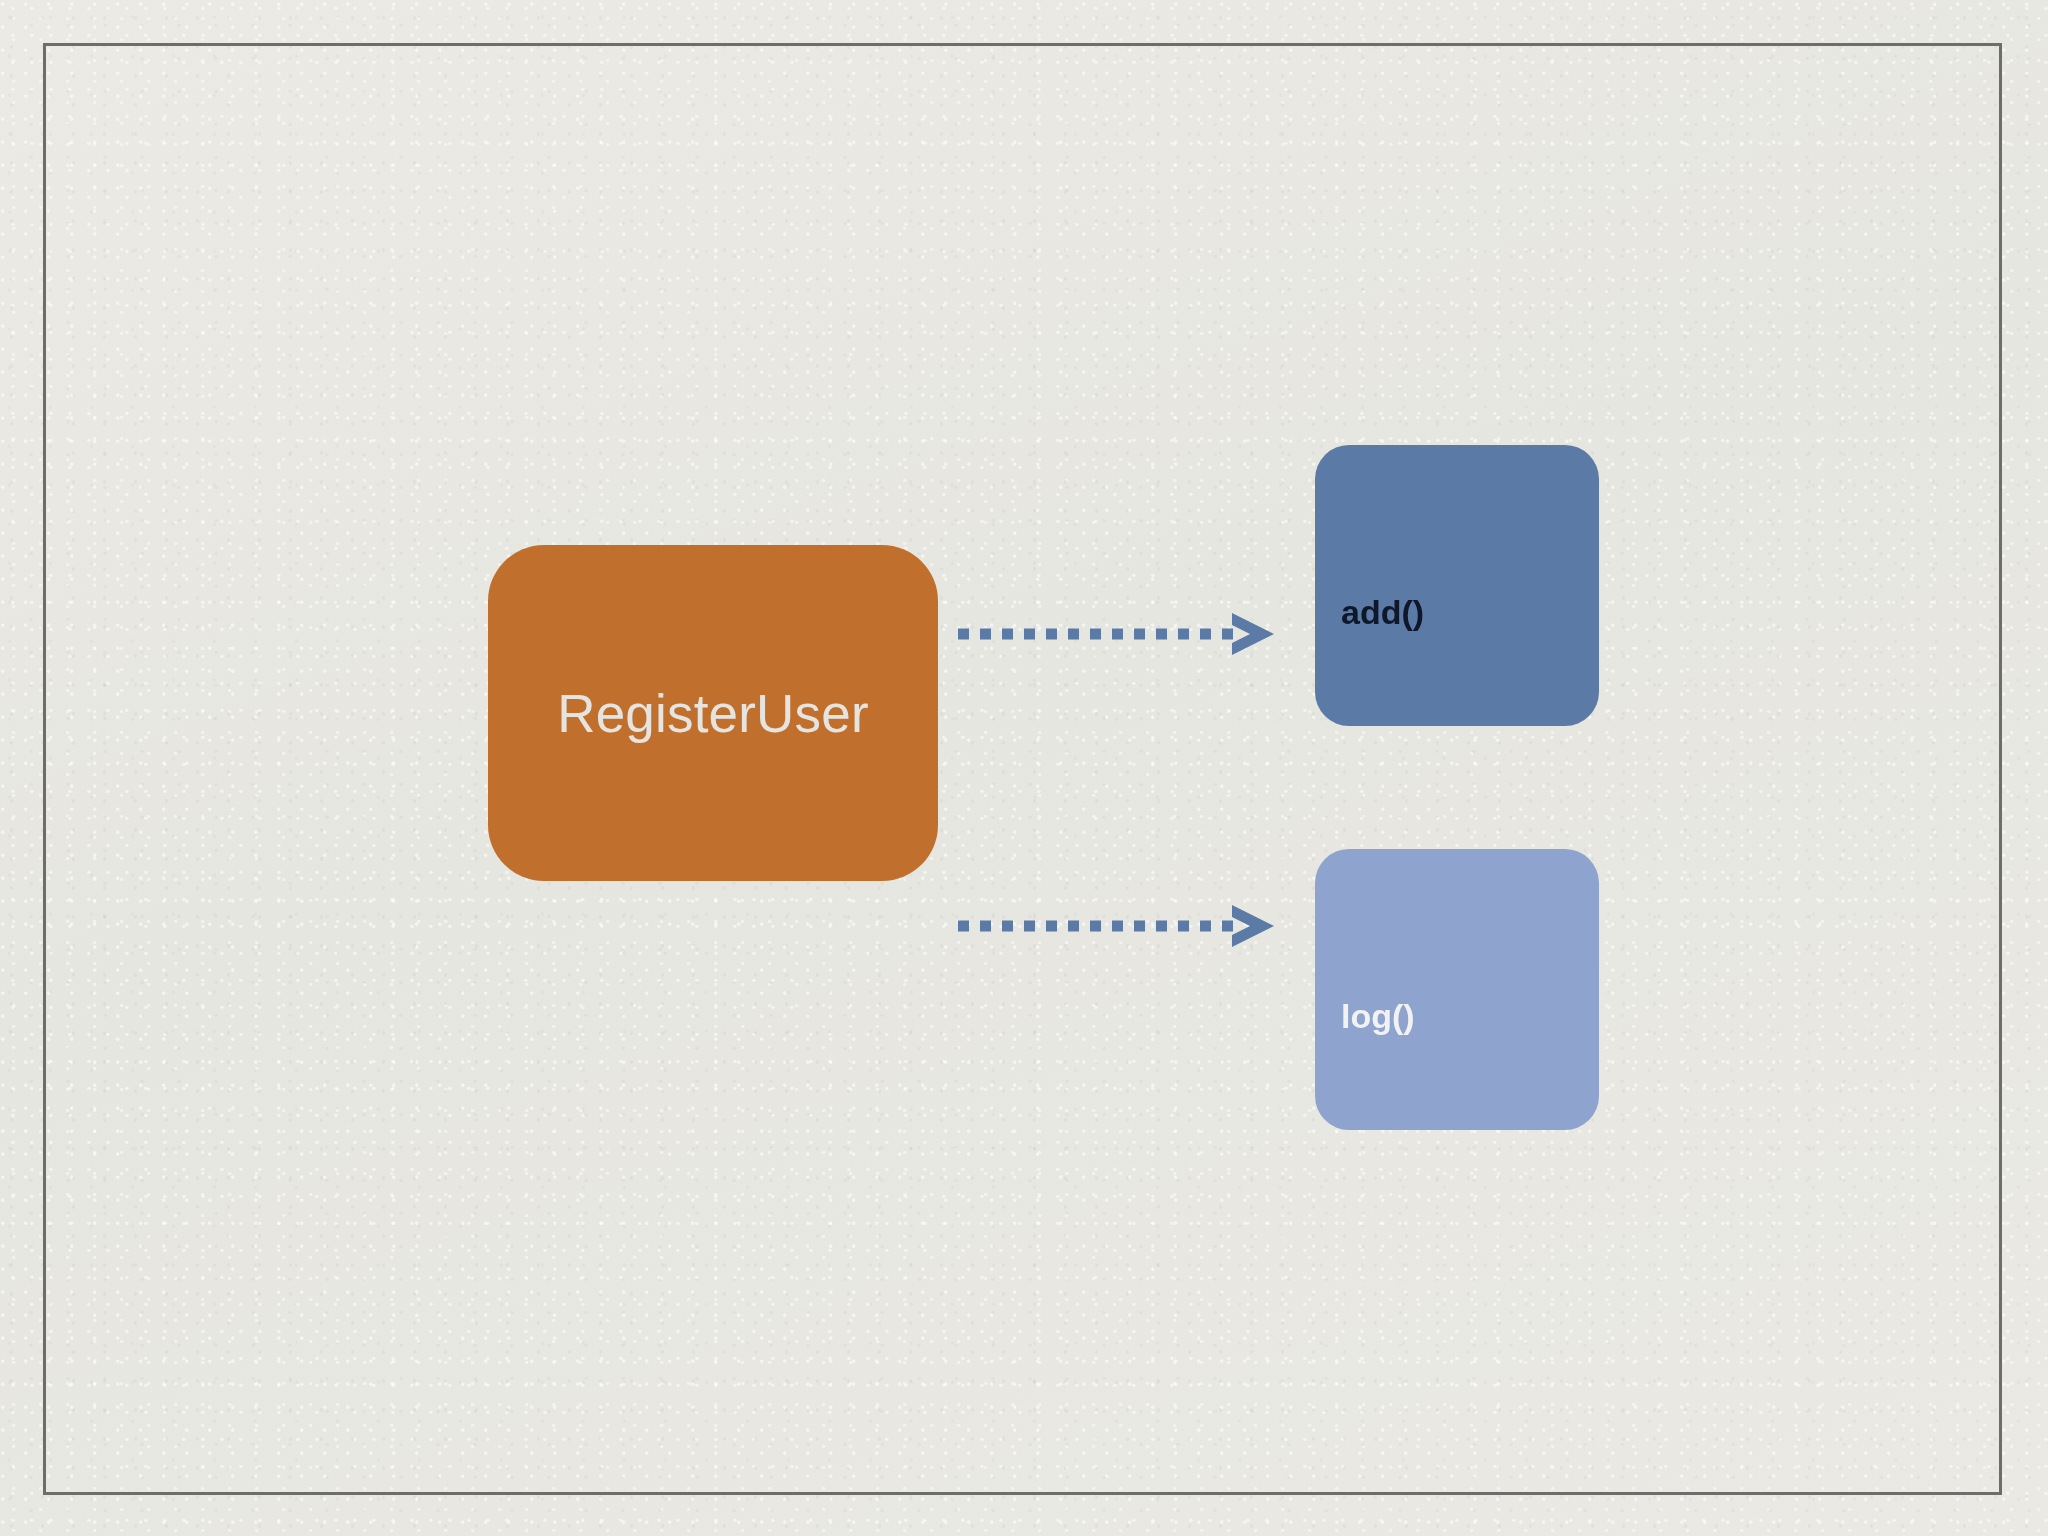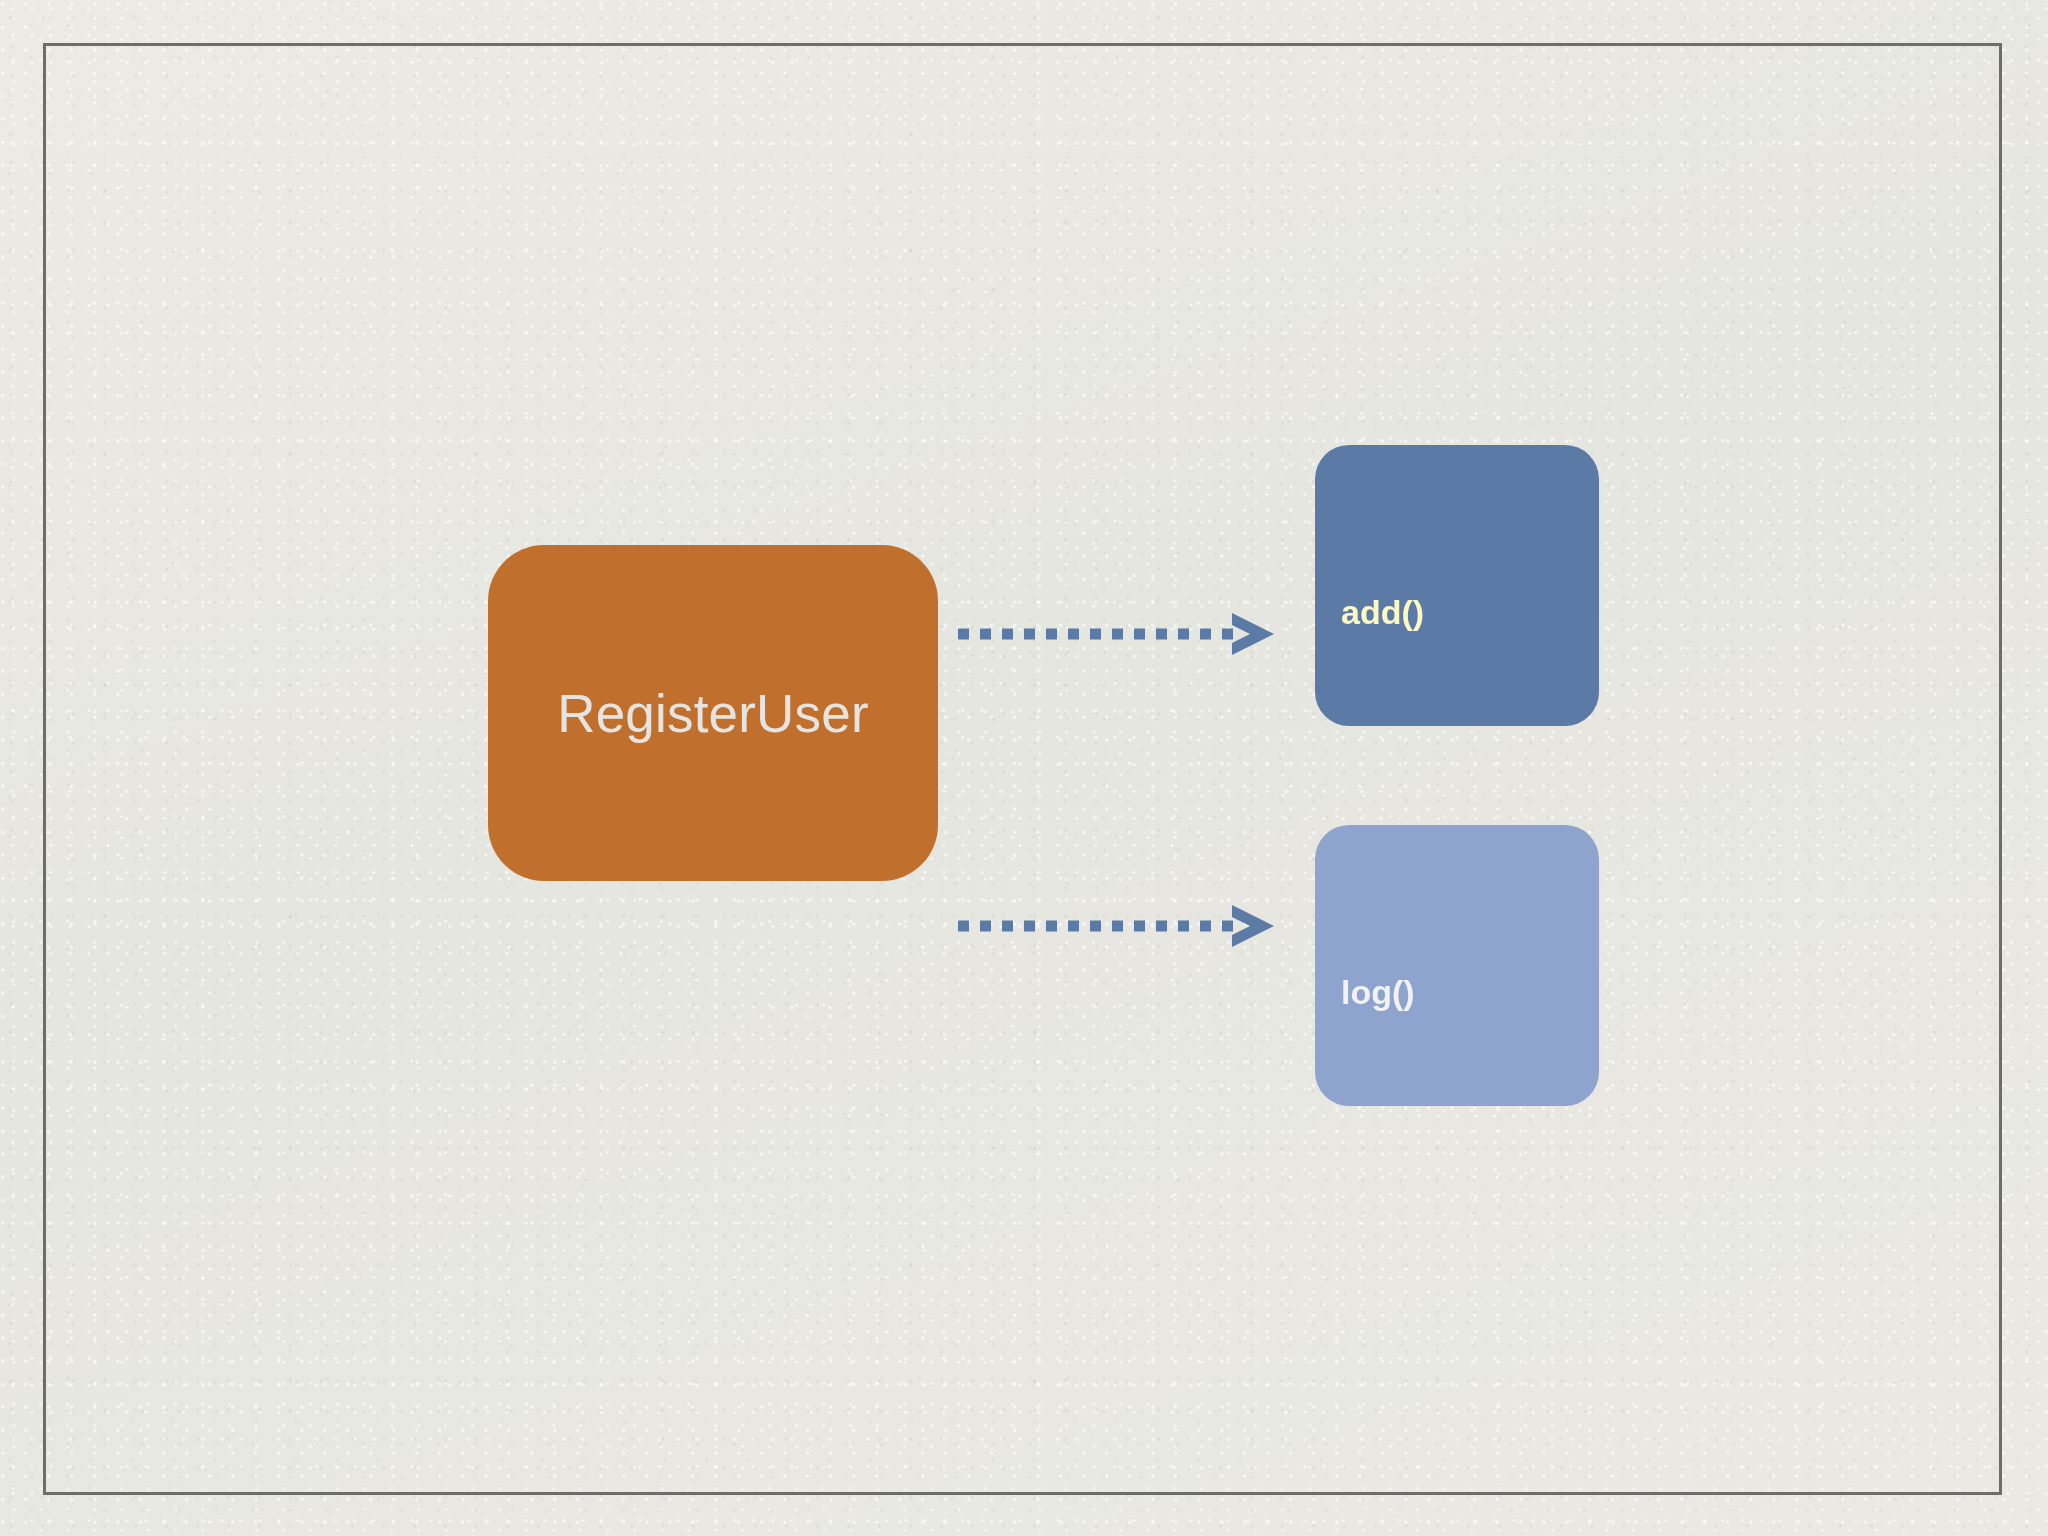--- a/index.html
+++ b/index.html
@@ -97,24 +97,24 @@
 
 <div id="slide" style="background-color: rgb(232, 232, 227);">
 
   <div id="slide-frame" style="border-color: rgb(109, 109, 106);"></div>
 
   <div class="node" id="node-registeruser" style="background-color: rgb(192, 112, 44);">
     <span class="node-label" style="color: rgb(230, 228, 225);">RegisterUser</span>
   </div>
 
   <div class="node" id="node-add" style="background-color: rgb(91, 122, 166);">
-    <span class="node-label" style="color: #fef9c3;">add()</span>
+    <span class="node-label" style="color: #0f172a;">add()</span>
   </div>
 
-  <div class="node" id="node-log" style="background-color: rgb(142, 164, 206);">
+  <div class="node" id="node-log" style="background-color: rgb(142, 164, 206); margin-top: 24px;">
     <span class="node-label" style="color: rgb(242, 242, 242);">log()</span>
   </div>
 
   <div class="edge" id="edge-register-to-add">
     <svg width="330" height="42" viewBox="0 0 330 42">
       <line class="edge-line" x1="0" y1="21" x2="281" y2="21" stroke-width="11" stroke-dasharray="11 11" stroke-linecap="butt" stroke="#5b7aa6"></line>
       <path class="edge-head" d="M 274 0 L 316 21 L 274 42 L 274 30 L 292 21 L 274 12 Z" fill="#5b7aa6"></path>
     </svg>
   </div>
 

